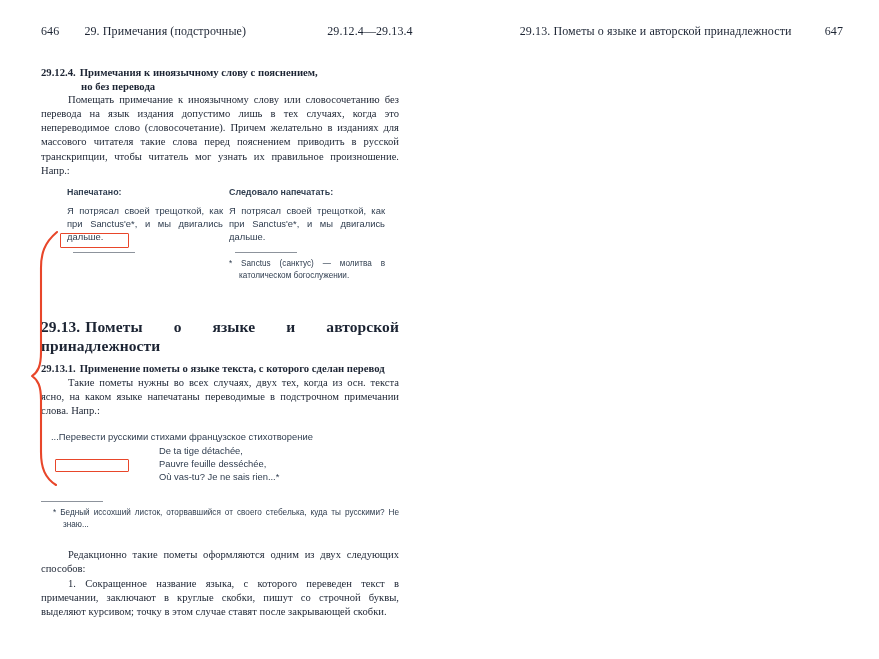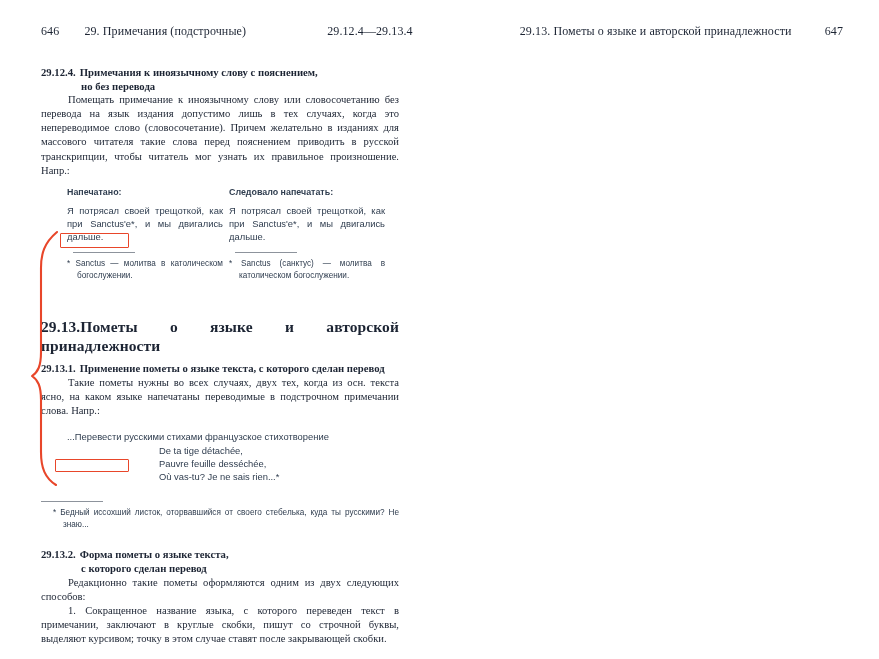--- a/index.html
+++ b/index.html
@@ -74,21 +74,21 @@
   .gap-xl { height: 24px; }
 
   
   .h-num-sec {
     font-weight: bold;
     font-size: 15.5px;
     line-height: 19px;
     margin: 0;
     letter-spacing: .1px;
   }
-  .h-num-sec .n { }
+  .h-num-sec .n { margin-right: 5px; }
   .h-sub {
     font-weight: bold;
     font-size: 10.7px;
     line-height: 13.6px;
     margin: 0;
   }
   .h-sub .n { margin-right: 4px; }
   .h-sub .cont { display: block; padding-left: 40px; }
 
   
@@ -127,21 +127,21 @@
     text-align: justify;
   }
   .fn-indent { padding-left: 10px; text-indent: -10px; }
 
   
   .poem-intro {
     font-family: "Liberation Sans", sans-serif;
     font-size: 9.4px;
     line-height: 13.4px;
     color: #2f3d4f;
-    padding-left: 26px;
+    padding-left: 10px;
   }
   .poem {
     font-family: "Liberation Sans", sans-serif;
     font-size: 9.4px;
     line-height: 13.2px;
     color: #2f3d4f;
     padding-left: 118px;
   }
   .fn-wide {
     font-family: "Liberation Sans", sans-serif;
@@ -185,21 +185,20 @@
       </div>
       <p class="para">Помещать примечание к иноязычному слову или словосочетанию без перевода на язык издания допустимо лишь в тех случаях, когда это непереводимое слово (словосочетание). Причем желательно в изданиях для массового читателя такие слова перед пояснением приводить в русской транскрипции, чтобы читатель мог узнать их правильное произношение. Напр.:</p>
 
       <div class="gap-s"></div>
 
       <div class="two-col">
         <div>
           <div class="ex-label">Напечатано:</div>
           <div class="ex">Я потрясал своей трещоткой, как при Sanctus'e*, и мы двигались дальше.</div>
           <div class="fn-rule"></div>
-          <div class="fn fn-indent">* Sanctus — молитва в католическом богослужении.</div>
         </div>
         <div>
           <div class="ex-label">Следовало напечатать:</div>
           <div class="ex">Я потрясал своей трещоткой, как при Sanctus'e*, и мы двигались дальше.</div>
           <div class="fn-rule wide"></div>
           <div class="fn fn-indent">* Sanctus (санктус) — молитва в католическом богослужении.</div>
         </div>
       </div>
 
       <div class="gap-m"></div>
@@ -226,24 +225,20 @@
         <div>Pauvre feuille desséchée,</div>
         <div>Où vas-tu? Je ne sais rien...*</div>
       </div>
 
       <div style="height:9px"></div>
       <div class="fn-rule" style="margin-left:0;width:62px"></div>
       <div class="fn-wide">* Бедный иссохший листок, оторвавшийся от своего стебелька, куда ты русскими? Не знаю...</div>
 
       <div class="gap-l"></div>
 
-      <div class="h-sub">
-        <span class="n">29.13.2.</span><span>Форма пометы о языке текста,</span>
-        <span class="cont">с которого сделан перевод</span>
-      </div>
       <p class="para">Редакционно такие пометы оформляются одним из двух следующих способов:</p>
       <p class="para">1. Сокращенное название языка, с которого переведен текст в примечании, заключают в круглые скобки, пишут со строчной буквы, выделяют курсивом; точку в этом случае ставят после закрывающей скобки.</p>
 
     </div>
   </div>
 
   <div class="gutter"></div>
 
   <div class="page page-right">
 

